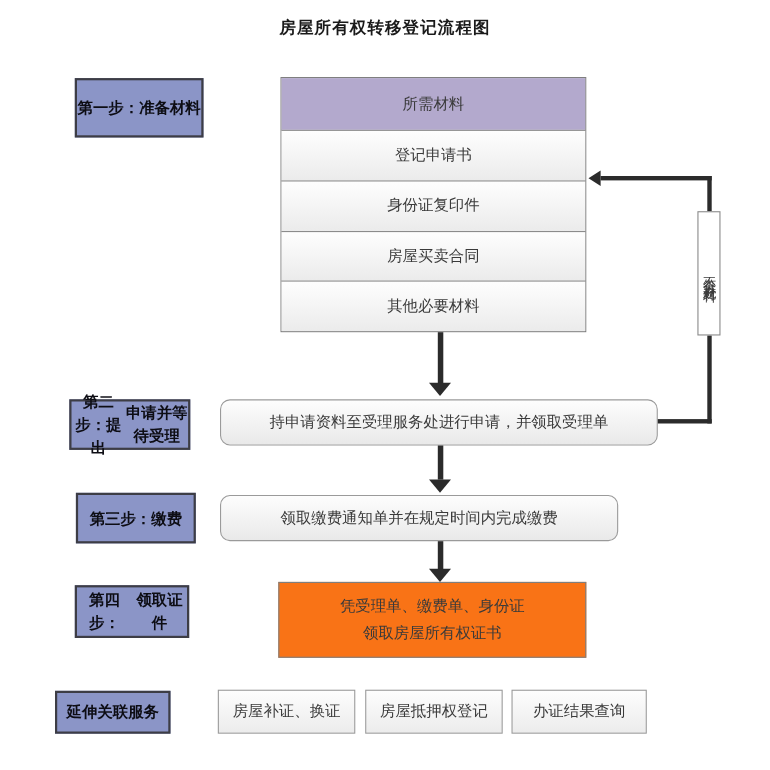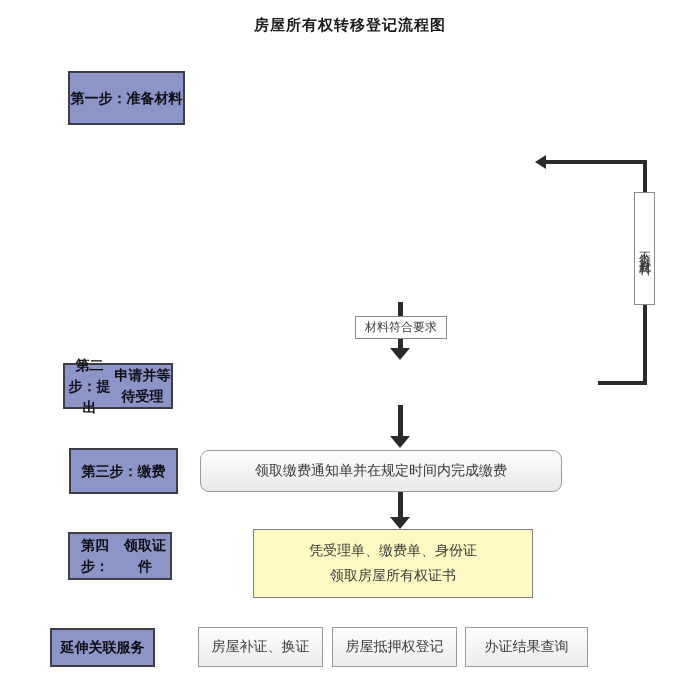--- a/index.html
+++ b/index.html
@@ -34,21 +34,21 @@
   
   .roundbox{
     border:1px solid #9a9a9a;border-radius:9px;
     background:linear-gradient(180deg,#fdfdfd 0%,#e9e9e9 100%);
     display:flex;align-items:center;justify-content:center;
     font-size:14px;color:#3a3a3a;
   }
   
   .purplebox{
     left:253px;top:529px;width:280px;height:69px;
-    background:#fef9c3;border:1px solid #7f7f7f;
+    background:#f97316;border:1px solid #7f7f7f;
     display:flex;flex-direction:column;align-items:center;justify-content:center;gap:7px;
     font-size:14px;color:#3a3a3a;
   }
   
   .svcbox{
     top:627px;height:40px;border:1px solid #9a9a9a;
     background:linear-gradient(180deg,#fdfdfd 0%,#ececec 100%);
     display:flex;align-items:center;justify-content:center;
     font-size:14px;color:#3a3a3a;
   }
@@ -96,31 +96,38 @@
     <span>缴费</span>
   </div>
   <div class="abs stepbox" style="left:68px;top:532px;width:104px;height:48px;">
     <span>第四步：</span>
     <span>领取证件</span>
   </div>
   <div class="abs stepbox" style="left:50px;top:628px;width:105px;height:39px;">
     <span>延伸关联服务</span>
   </div>
 
+  <div class="abs mtable">
+    <div class="mhead">所需材料</div>
+    <div class="mrow">登记申请书</div>
+    <div class="mrow">身份证复印件</div>
+    <div class="mrow">房屋买卖合同</div>
+    <div class="mrow">其他必要材料</div>
+  </div>
 
   <div class="abs line" style="left:398px;top:302px;width:5px;height:47px;"></div>
   <div class="abs head-down" style="left:390px;top:348px;"></div>
-  <div class="abs note" style="left:355px;top:316px;width:92px;height:23px;">材料符合要求</div>
 
   <div class="abs line" style="left:598px;top:381px;width:49px;height:4px;"></div>
   <div class="abs line" style="left:643px;top:160px;width:4px;height:225px;"></div>
   <div class="abs line" style="left:546px;top:160px;width:101px;height:4px;"></div>
   <div class="abs head-left" style="left:535px;top:155px;"></div>
   <div class="abs note vnote">不符合补充材料</div>
 
+  <div class="abs roundbox" style="left:200px;top:363px;width:398px;height:42px;">持申请资料至受理服务处进行申请，并领取受理单</div>
 
   <div class="abs line" style="left:398px;top:405px;width:5px;height:31px;"></div>
   <div class="abs head-down" style="left:390px;top:436px;"></div>
 
   <div class="abs roundbox" style="left:200px;top:450px;width:362px;height:42px;">领取缴费通知单并在规定时间内完成缴费</div>
 
   <div class="abs line" style="left:398px;top:492px;width:5px;height:26px;"></div>
   <div class="abs head-down" style="left:390px;top:517px;"></div>
 
   <div class="abs purplebox">

